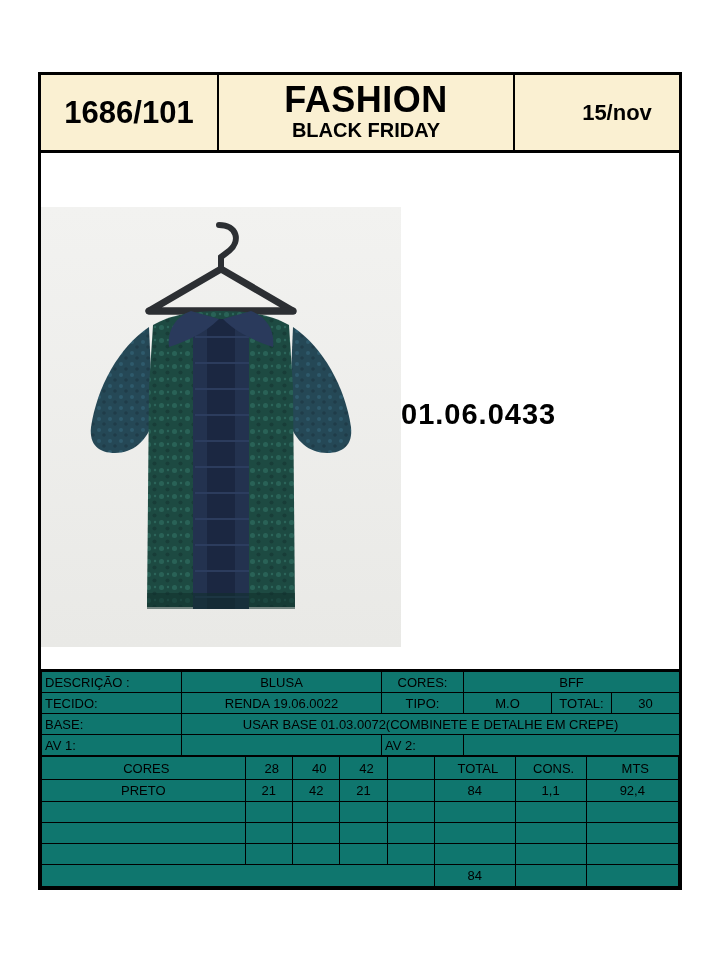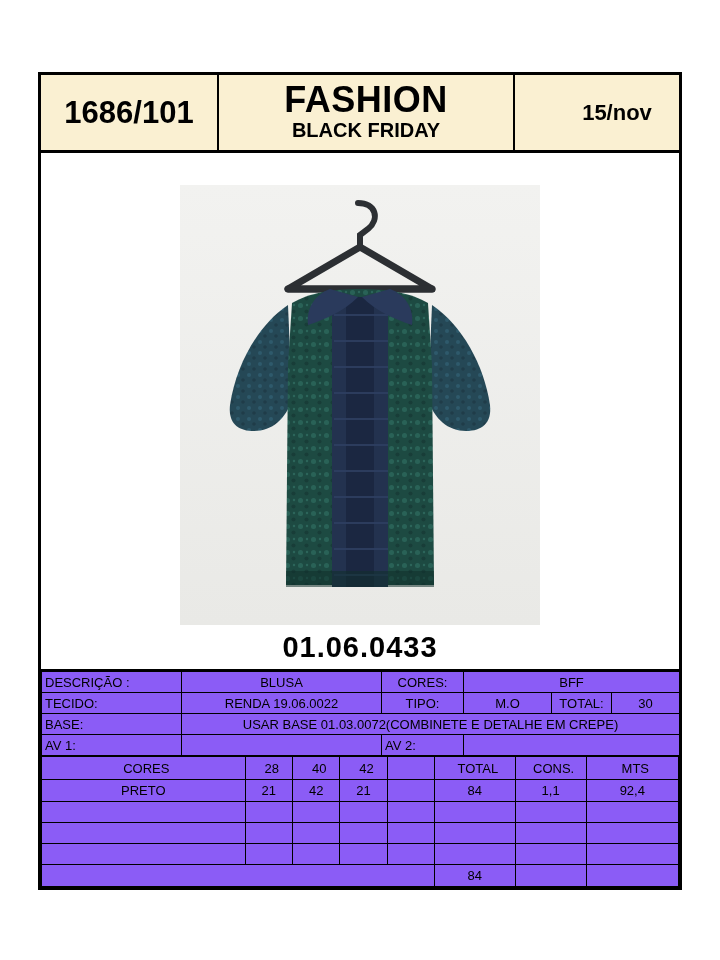--- a/index.html
+++ b/index.html
@@ -15,21 +15,21 @@
     position: relative;
   }
   .sheet {
     position: absolute;
     left: 38px;
     top: 72px;
     width: 644px;
     height: 818px;
     border: 3px solid #000000;
     box-sizing: border-box;
-    background: #8b5cf6;
+    background: #0f766e;
     display: flex;
     flex-direction: column;
   }
 
   
   .header {
     height: 78px;
     background: #faf0d2;
     border-bottom: 3px solid #000000;
     display: flex;
@@ -85,21 +85,21 @@
     margin-left: 40px;
   }
 
   
   .photo-area {
     flex: 1;
     position: relative;
     background: #ffffff;
     border-bottom: 2px solid #000000;
     display: flex;
-    flex-direction: column;
+    flex-direction: row;
     align-items: center;
     justify-content: flex-start;
     overflow: hidden;
     box-sizing: border-box;
   }
   .garment-wrap {
     position: relative;
     width: 360px;
     height: 440px;
     margin-top: 32px;

